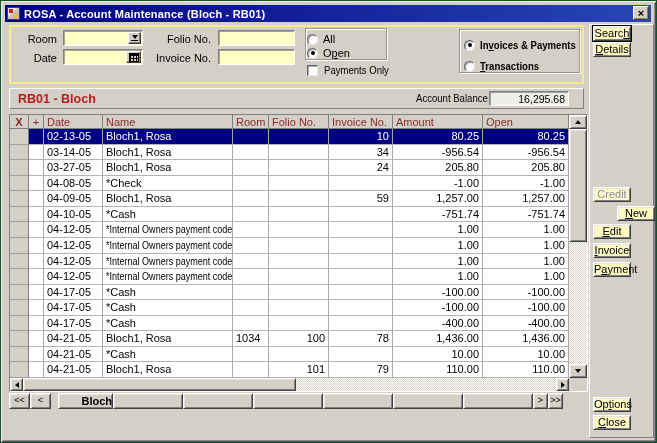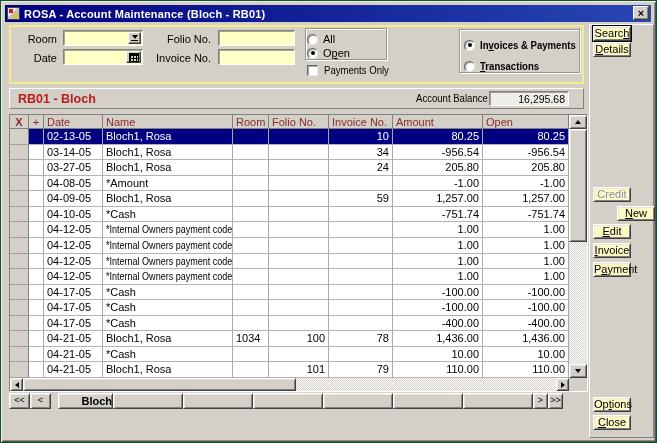--- a/index.html
+++ b/index.html
@@ -169,21 +169,21 @@
           <div class="gc w-room"></div>
           <div class="gc w-folio num"></div>
           <div class="gc w-invoice num">24</div>
           <div class="gc w-amount num">205.80</div>
           <div class="gc w-open num">205.80</div>
         </div>
         <div class="grow">
           <div class="gc ind w-ind"></div>
           <div class="gc w-plus"></div>
           <div class="gc w-date">04-08-05</div>
-          <div class="gc w-name">*Amount</div>
+          <div class="gc w-name">*Check</div>
           <div class="gc w-room"></div>
           <div class="gc w-folio num"></div>
           <div class="gc w-invoice num"></div>
           <div class="gc w-amount num">-1.00</div>
           <div class="gc w-open num">-1.00</div>
         </div>
         <div class="grow">
           <div class="gc ind w-ind"></div>
           <div class="gc w-plus"></div>
           <div class="gc w-date">04-09-05</div>

